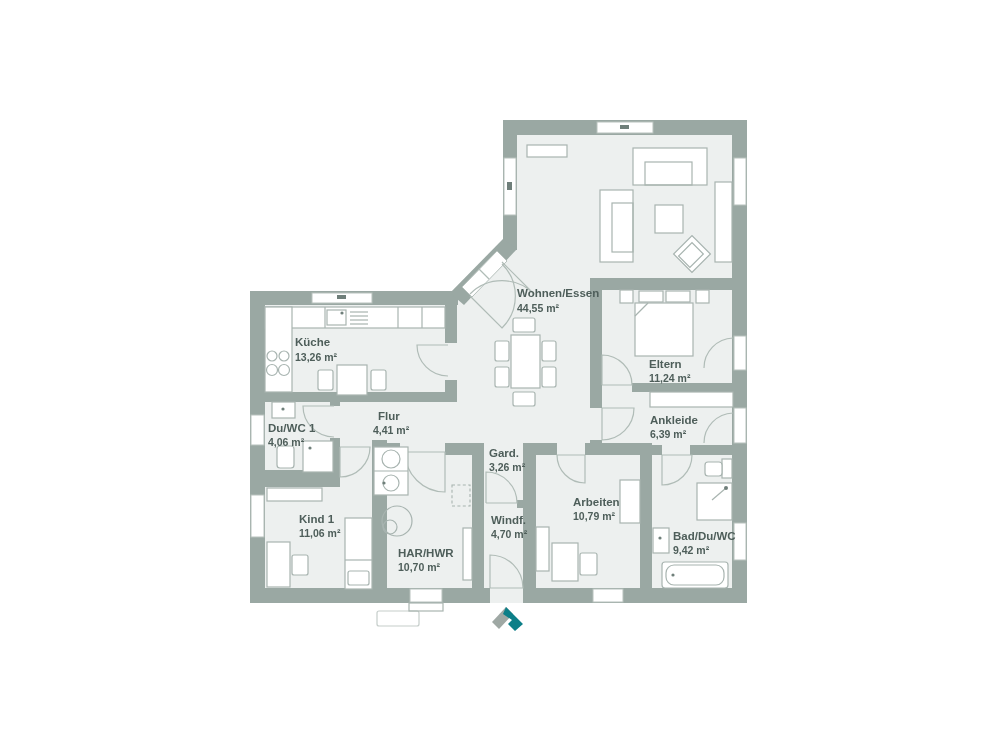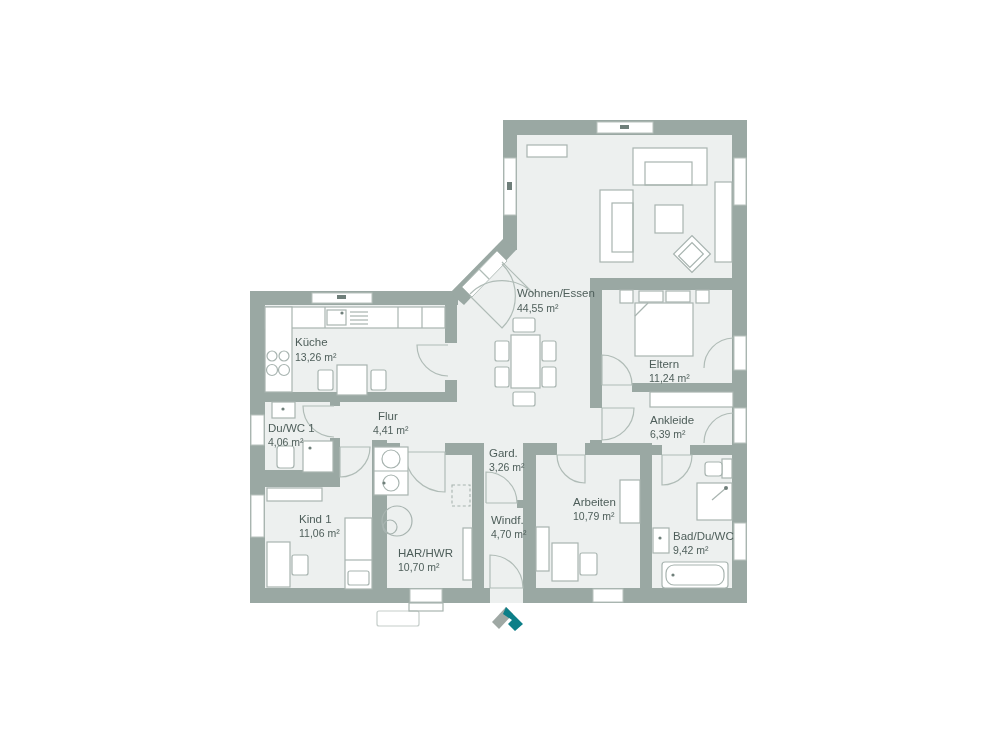--- a/index.html
+++ b/index.html
@@ -5,21 +5,21 @@
   :root{
     --wall:#9aa8a3;
     --room:#edf0ef;
     --line:#a8b4b0;
     --winline:#b7c1bd;
     --text:#4e5e5a;
     --teal:#0d7f88;
     --logogray:#9fa8a4;
   }
   html,body{margin:0;padding:0;background:#ffffff;}
-  .stage{position:relative;width:1000px;height:750px;background:#fff;overflow:hidden;}
+  .stage{position:relative;width:1000px;height:750px;background:#fff;overflow:hidden;font-weight:bold;}
   svg{position:absolute;left:0;top:0;}
   text{font-family:"Liberation Sans", sans-serif; fill:var(--text);}
   .rname{font-size:11.5px;}
   .rarea{font-size:10.5px;}
   .wall{fill:var(--wall);stroke:none;}
   .gap{fill:var(--room);stroke:none;}
   .win{fill:#ffffff;stroke:var(--winline);stroke-width:1;}
   .furn{fill:#ffffff;stroke:var(--line);stroke-width:1.2;}
   .furnl{fill:none;stroke:var(--line);stroke-width:1.2;}
   .arc{fill:none;stroke:#b0bcb7;stroke-width:1.2;}

